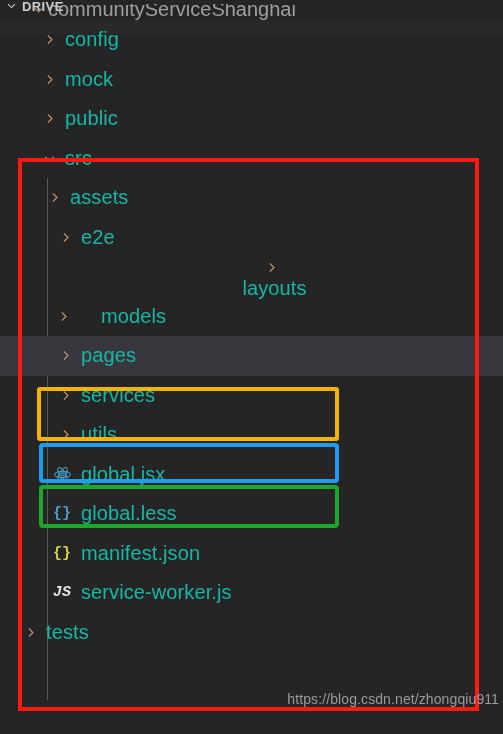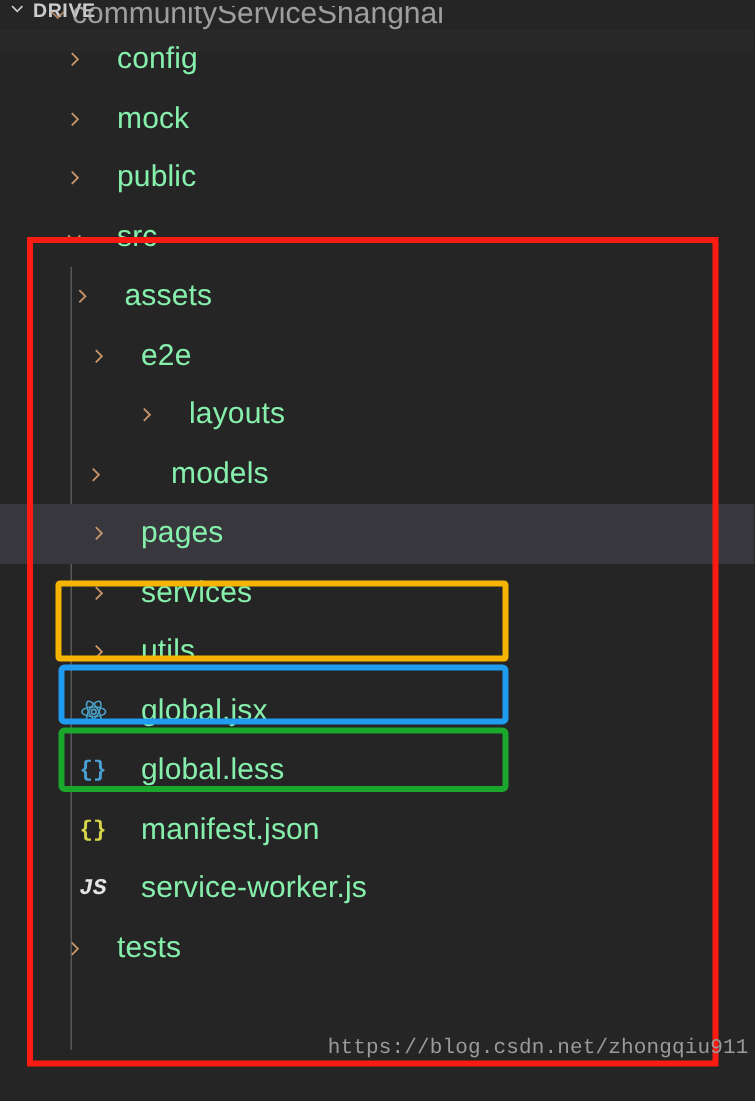--- a/index.html
+++ b/index.html
@@ -86,22 +86,22 @@
     width: 26px;
     flex: 0 0 26px;
     display: flex;
     align-items: center;
     justify-content: center;
     font-size: 15px;
     font-weight: bold;
     font-family: "Liberation Mono", monospace;
   }
   .row .label {
-    margin-left: 19px;
-    color: #86efac;
+    margin-left: 6px;
+    color: #14b8a6;
     letter-spacing: .1px;
     text-align: center;
   }
 
   
   .guide {
     position: absolute;
     width: 1px;
     background: #585858;
   }
@@ -178,21 +178,21 @@
   }
 
   
   .watermark {
     position: absolute;
     right: 4px;
     bottom: 27px;
     font-size: 14px;
     color: #9a9a9a;
     letter-spacing: .1px;
-    font-family: Liberation Mono, monospace;
+    font-family: Liberation Sans, sans-serif;
   }
 </style>
 </head>
 <body>
 
 <div id="explorer">
 
   <div class="section-header">
     <span class="twisty">
       <svg width="11" height="11" viewBox="0 0 16 16" aria-hidden="true">
@@ -266,21 +266,21 @@
 
     <div class="row" style="padding-left:55px;">
       <span class="chev">
         <svg width="13" height="13" viewBox="0 0 16 16" aria-hidden="true">
           <path d="M6 3 L11 8 L6 13" fill="none" stroke="currentColor" stroke-width="1.5"></path>
         </svg>
       </span>
       <span class="label">e2e</span>
     </div>
 
-    <div class="row" style="padding-left:87px;">
+    <div class="row" style="padding-left:40px;flex-direction:column;">
       <span class="chev">
         <svg width="13" height="13" viewBox="0 0 16 16" aria-hidden="true">
           <path d="M6 3 L11 8 L6 13" fill="none" stroke="currentColor" stroke-width="1.5"></path>
         </svg>
       </span>
       <span class="label">layouts</span>
     </div>
 
 
     <div class="row" style="padding-left:53px;gap:22px;">
@@ -339,21 +339,21 @@
     <div class="row" style="padding-left:49px;">
       <span class="icon ic-yellow">{}</span>
       <span class="label">manifest.json</span>
     </div>
 
     <div class="row" style="padding-left:49px;">
       <span class="icon ic-js">JS</span>
       <span class="label">service-worker.js</span>
     </div>
 
-    <div class="row" style="padding-left:39px; color:#b9b9b9;">
+    <div class="row" style="padding-left:20px; color:#b9b9b9;">
       <span class="chev">
         <svg width="13" height="13" viewBox="0 0 16 16" aria-hidden="true">
           <path d="M6 3 L11 8 L6 13" fill="none" stroke="currentColor" stroke-width="1.5"></path>
         </svg>
       </span>
       <span class="label">tests</span>
     </div>
 
   </div>
 

